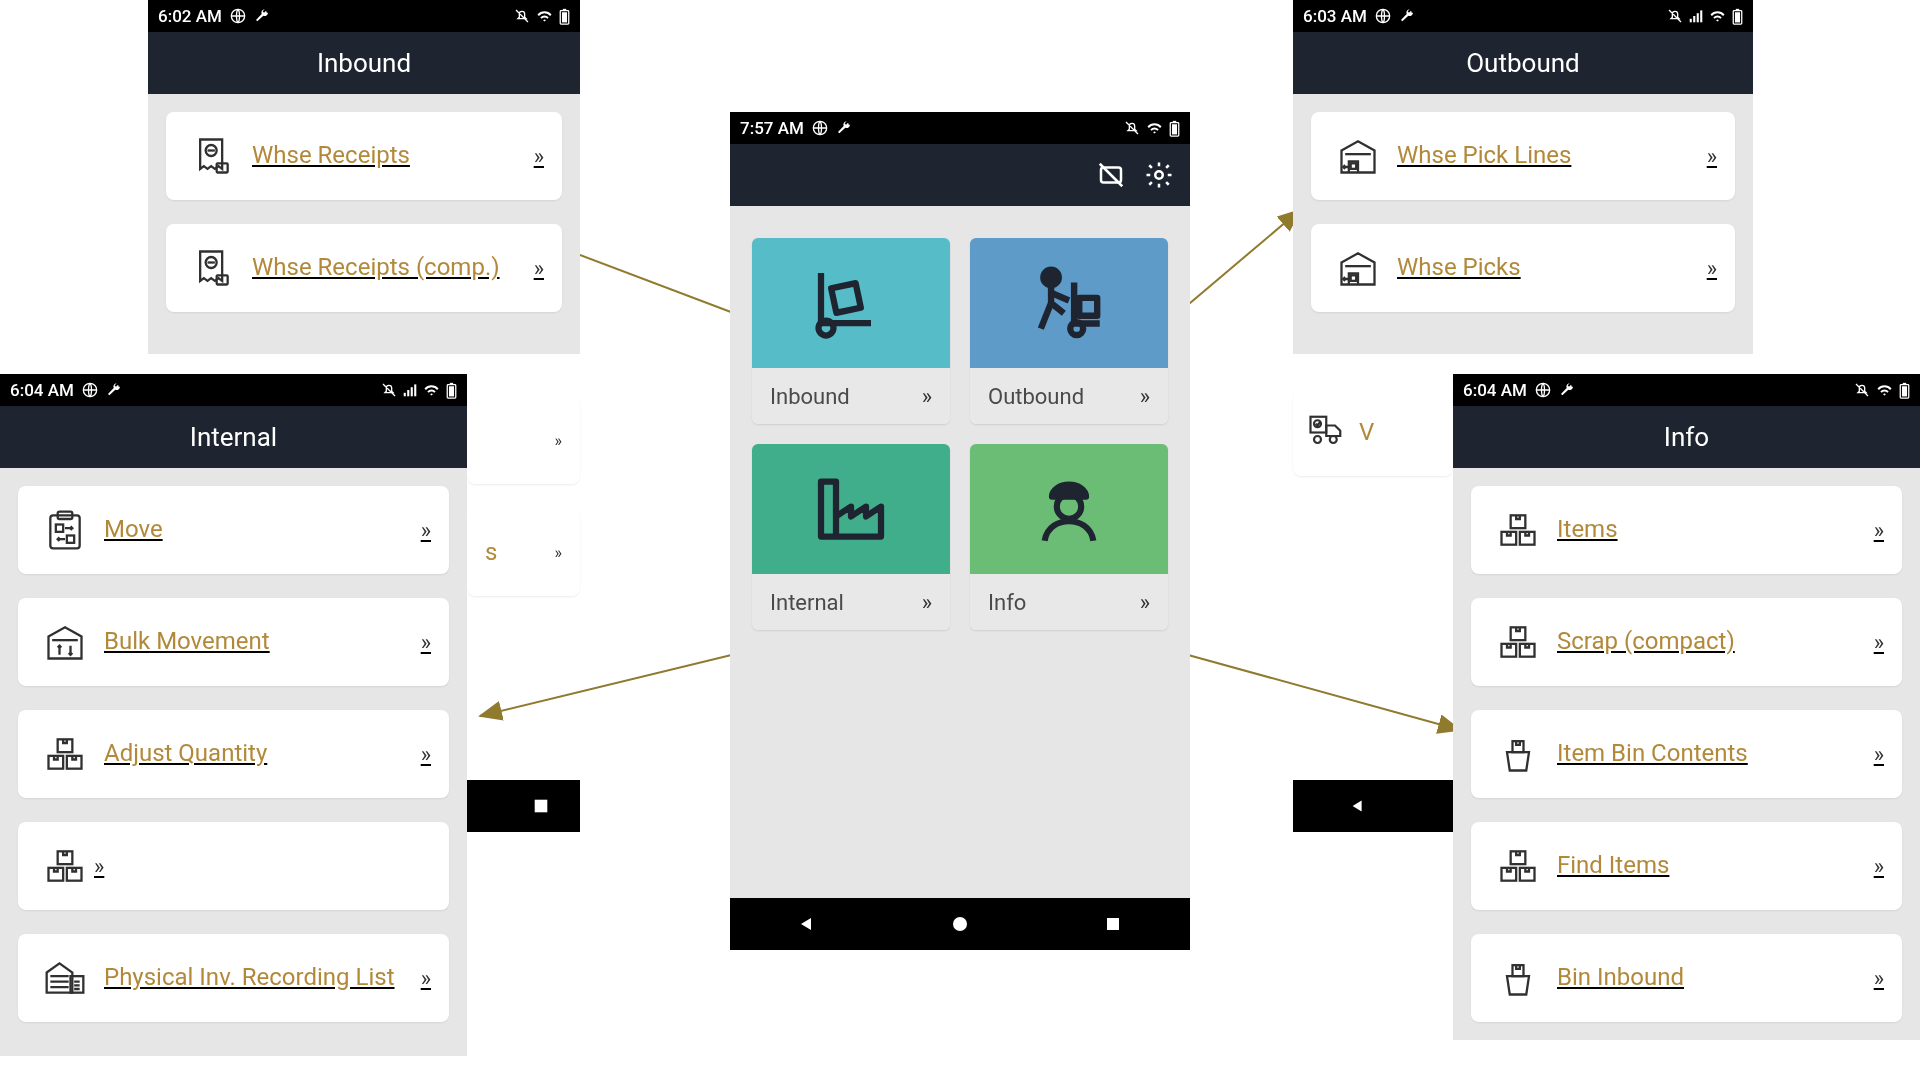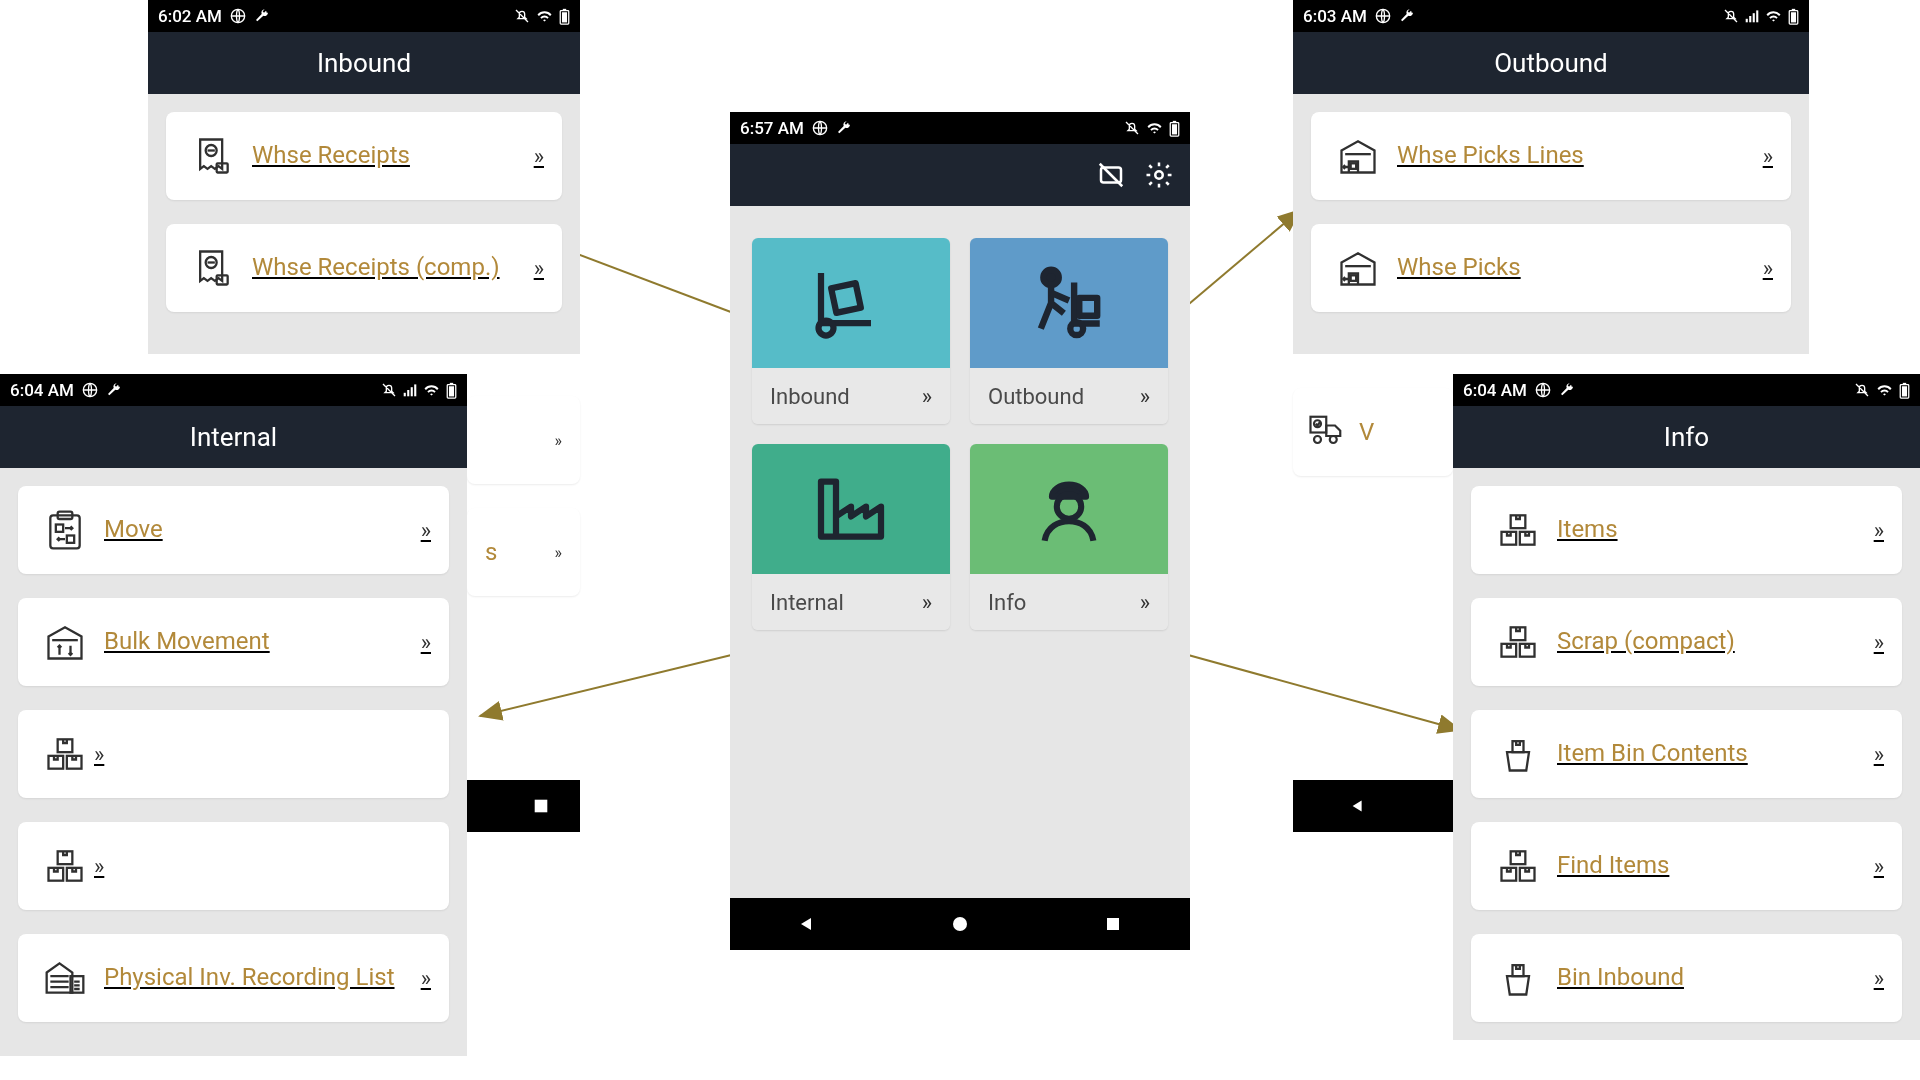--- a/index.html
+++ b/index.html
@@ -119,21 +119,21 @@
     position: absolute;
     left: 0;
     top: 0;
     width: 1920px;
     height: 1080px;
     pointer-events: none;
   }
 
   
   #inbound-phone { left: 148px; top: 0; width: 432px; }
-  #outbound-phone { left: 1293px; top: 0; width: 516px; }
+  #outbound-phone { left: 1293px; top: 0; width: 460px; }
   #internal-phone { left: 0; top: 374px; width: 467px; }
   #info-phone { left: 1453px; top: 374px; width: 467px; }
   #center-phone { left: 730px; top: 112px; width: 460px; height: 838px; background: #e6e6e6; }
 
   #center-phone .body-area {
     position: relative;
     height: calc(100% - 32px - 62px);
     background: #e6e6e6;
   }
   #center-phone .screen-body {
@@ -303,21 +303,21 @@
     <div class="list-item">
       <div class="icon-slot">
         <svg width="44" height="44" viewBox="0 0 48 48" fill="none" stroke-width="2.5">
             <path d="M6 18l18-10 18 10v24H6V18z"></path>
             <path d="M10 22h28"></path>
             <path d="M14 42V30h10v12"></path>
             <path d="M14 36l-6 0m2-2l-2 2 2 2"></path>
             <rect x="16" y="32" width="6" height="6"></rect>
           </svg>
       </div>
-      <div class="label">Whse Picks Lines</div>
+      <div class="label">Whse Pick Lines</div>
       <div class="chev">»</div>
     </div>
     <div class="list-item">
       <div class="icon-slot">
         <svg width="44" height="44" viewBox="0 0 48 48" fill="none" stroke-width="2.5">
             <path d="M6 18l18-10 18 10v24H6V18z"></path>
             <path d="M10 22h28"></path>
             <path d="M14 42V30h10v12"></path>
             <path d="M14 36l-6 0m2-2l-2 2 2 2"></path>
             <rect x="16" y="32" width="6" height="6"></rect>
@@ -344,21 +344,21 @@
 </div>
 <div id="partial-nav-right" class="partial-nav" style="justify-content:center">
   <svg width="18" height="18" viewBox="0 0 20 20">
       <polygon points="14,4 14,16 4,10" fill="#fff"></polygon>
     </svg>
 </div>
 
 <div id="center-phone" class="phone center-phone">
   <div class="statusbar">
     <div class="left">
-      <span>6:57 AM</span>
+      <span>7:57 AM</span>
       <svg width="16" height="16" viewBox="0 0 24 24">
           <circle cx="12" cy="12" r="10" fill="none" stroke="#fff" stroke-width="2"></circle>
           <path d="M2 12h20M12 2c3 3 3 17 0 20M12 2c-3 3-3 17 0 20" fill="none" stroke="#fff" stroke-width="2"></path>
         </svg>
       <svg width="16" height="16" viewBox="0 0 24 24">
           <path d="M21 7a5 5 0 01-7 4.5L5 20l-2-2 8.5-9A5 5 0 0116 2l-3 3 2 2 3-3c.6.9 1 2 1 3z" fill="#fff"></path>
         </svg>
     </div>
     <div class="right">
       <svg width="16" height="16" viewBox="0 0 24 24">
@@ -519,20 +519,21 @@
     </div>
     <div class="list-item">
       <div class="icon-slot">
         <svg width="44" height="44" viewBox="0 0 48 48" fill="none" stroke-width="2.5">
             <rect x="16" y="8" width="16" height="14"></rect>
             <rect x="6" y="26" width="16" height="14"></rect>
             <rect x="26" y="26" width="16" height="14"></rect>
             <path d="M22 8v4h4V8M12 26v4h4v-4M32 26v4h4v-4"></path>
           </svg>
       </div>
+      <div class="label">Adjust Quantity</div>
       <div class="chev">»</div>
     </div>
     <div class="list-item">
       <div class="icon-slot">
         <svg width="44" height="44" viewBox="0 0 48 48" fill="none" stroke-width="2.5">
             <rect x="16" y="8" width="16" height="14"></rect>
             <rect x="6" y="26" width="16" height="14"></rect>
             <rect x="26" y="26" width="16" height="14"></rect>
             <path d="M22 8v4h4V8M12 26v4h4v-4M32 26v4h4v-4"></path>
           </svg>

